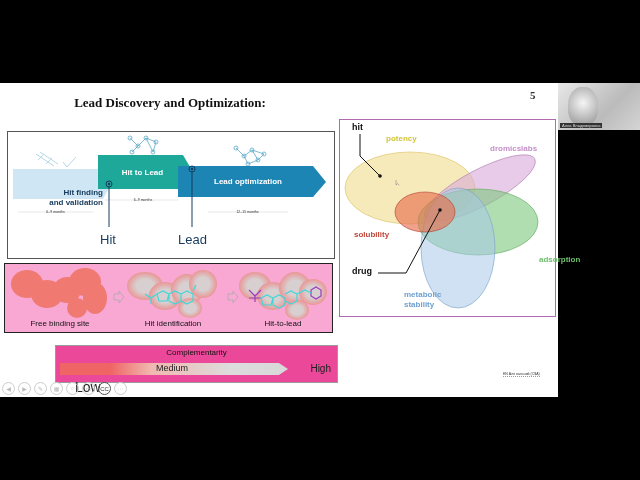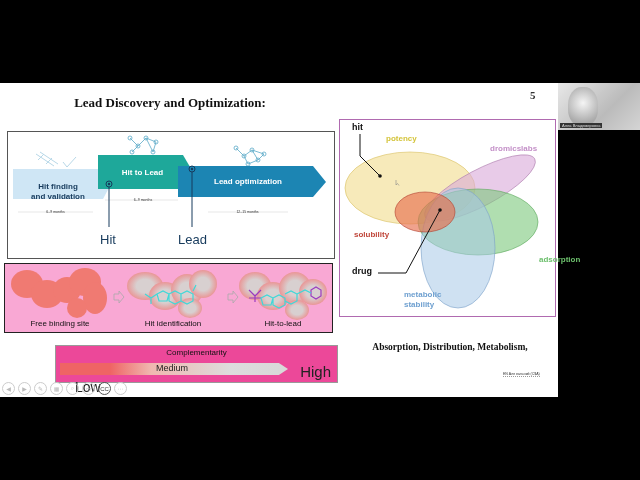--- a/index.html
+++ b/index.html
@@ -14,21 +14,21 @@
   .milestone { position: absolute; font-size: 13px; color: #163a5c; font-weight: normal; }
 
   .binding { position: absolute; left: 4px; top: 180px; width: 327px; height: 68px; border: 1.5px solid #222; background: #f9a8d4; }
   .binding-caption { position: absolute; top: 55px; font-size: 8px; color: #111; text-align: center; width: 100px; }
 
   .comp { position: absolute; left: 55px; top: 262px; width: 241px; height: 36px; border: 1px solid #999; background: #ec4899; padding-left: 40px; }
   .comp-title { position: absolute; top: 2px; left: 0; width: 100%; text-align: center; font-size: 8px; color: #111; }
   .comp-bar { position: absolute; left: 4px; top: 17px; width: 228px; height: 12px; background: linear-gradient(to right, #ef6464 0%, #ef6464 22%, #f0b8b0 40%, #ddd 75%, #d8d8d8 100%); clip-path: polygon(0 0, 96% 0, 100% 50%, 96% 100%, 0 100%); }
   .comp-low { position: absolute; left: 19px; top: 17px; font-size: 14px; color: #222; margin-top: 16px; }
   .comp-med { position: absolute; left: 100px; top: 17px; font-size: 9px; color: #222; }
-  .comp-high { position: absolute; right: 6px; top: 17px; font-size: 15px; color: #222; }
+  .comp-high { position: absolute; right: 6px; top: 17px; font-size: 10px; color: #222; }
 
   .venn { position: absolute; left: 339px; top: 36px; width: 215px; height: 196px; border: 1.5px solid #b06ab0; background: #fff; }
   .venn-label { position: absolute; font-weight: bold; font-size: 8px; }
 
   .admet { position: absolute; left: 345px; top: 258px; width: 210px; text-align: center; font-family: "Liberation Serif", serif; font-weight: bold; font-size: 9.5px; line-height: 13px; color: #111; }
   .author { position: absolute; left: 503px; top: 289px; font-size: 3.5px; color: #333; border-bottom: 1px dotted #999; }
   .url { position: absolute; left: 178px; top: 302px; font-family: "Liberation Serif", serif; font-size: 7.5px; color: #2a4a6a; }
 
   .toolbar { position: absolute; left: 2px; top: 299px; display: flex; gap: 3px; }
   .tb-btn { width: 11px; height: 11px; border: 1px solid #ccc; border-radius: 50%; font-size: 6px; color: #bbb; display: flex; align-items: center; justify-content: center; }
@@ -81,21 +81,21 @@
       <line x1="97" y1="68" x2="170" y2="68" stroke="#ccc" stroke-width="0.5"></line>
       <line x1="200" y1="80" x2="280" y2="80" stroke="#ccc" stroke-width="0.5"></line>
 
       <circle cx="101" cy="52" r="3" fill="none" stroke="#163a5c" stroke-width="1"></circle>
       <circle cx="101" cy="52" r="1.2" fill="#163a5c"></circle>
       <line x1="101" y1="55" x2="101" y2="95" stroke="#163a5c" stroke-width="1"></line>
       <circle cx="184" cy="37" r="3" fill="none" stroke="#163a5c" stroke-width="1"></circle>
       <circle cx="184" cy="37" r="1.2" fill="#163a5c"></circle>
       <line x1="184" y1="40" x2="184" y2="95" stroke="#163a5c" stroke-width="1"></line>
     </svg>
-    <div class="pipe-label" style="left:5px;top:50px;width:90px;color:#163a5c;">
+    <div class="pipe-label" style="left:5px;top:56px;width:90px;color:#163a5c;text-align:right;">
       <div>Hit finding</div>
       <div>and validation</div>
     </div>
     <div class="pipe-label" style="left:92px;top:36px;width:85px;">Hit to Lead</div>
     <div class="pipe-label" style="left:180px;top:45px;width:120px;">Lead optimization</div>
     <div class="pipe-dur" style="left:20px;top:78px;width:55px;">6–9 months</div>
     <div class="pipe-dur" style="left:110px;top:66px;width:50px;">6–9 months</div>
     <div class="pipe-dur" style="left:212px;top:78px;width:55px;">12–15 months</div>
     <div class="milestone" style="left:92px;top:100px;">Hit</div>
     <div class="milestone" style="left:170px;top:100px;">Lead</div>
@@ -183,21 +183,20 @@
     <div class="venn-label" style="left:150px;top:24px;color:#c490c8;">dromicslabs</div>
     <div class="venn-label" style="left:14px;top:110px;color:#c0463a;">solubility</div>
     <div class="venn-label" style="left:163px;top:135px;color:#6cbf6c;padding-left:36px;">adsorption</div>
     <div class="venn-label" style="left:64px;top:170px;color:#6fa0d0;line-height:10px;">
       <div>metabolic</div>
       <div>stability</div>
     </div>
   </div>
 
   <div class="admet">
-    <div>Absorption, Distribution, Metabolism,</div>
   </div>
   <div class="author">EN Аля вальний (С$А)</div>
 
   <div class="toolbar">
     <div class="tb-btn">◀</div>
     <div class="tb-btn">▶</div>
     <div class="tb-btn">✎</div>
     <div class="tb-btn">▦</div>
     <div class="tb-btn">⌕</div>
     <div class="tb-btn">▭</div>

